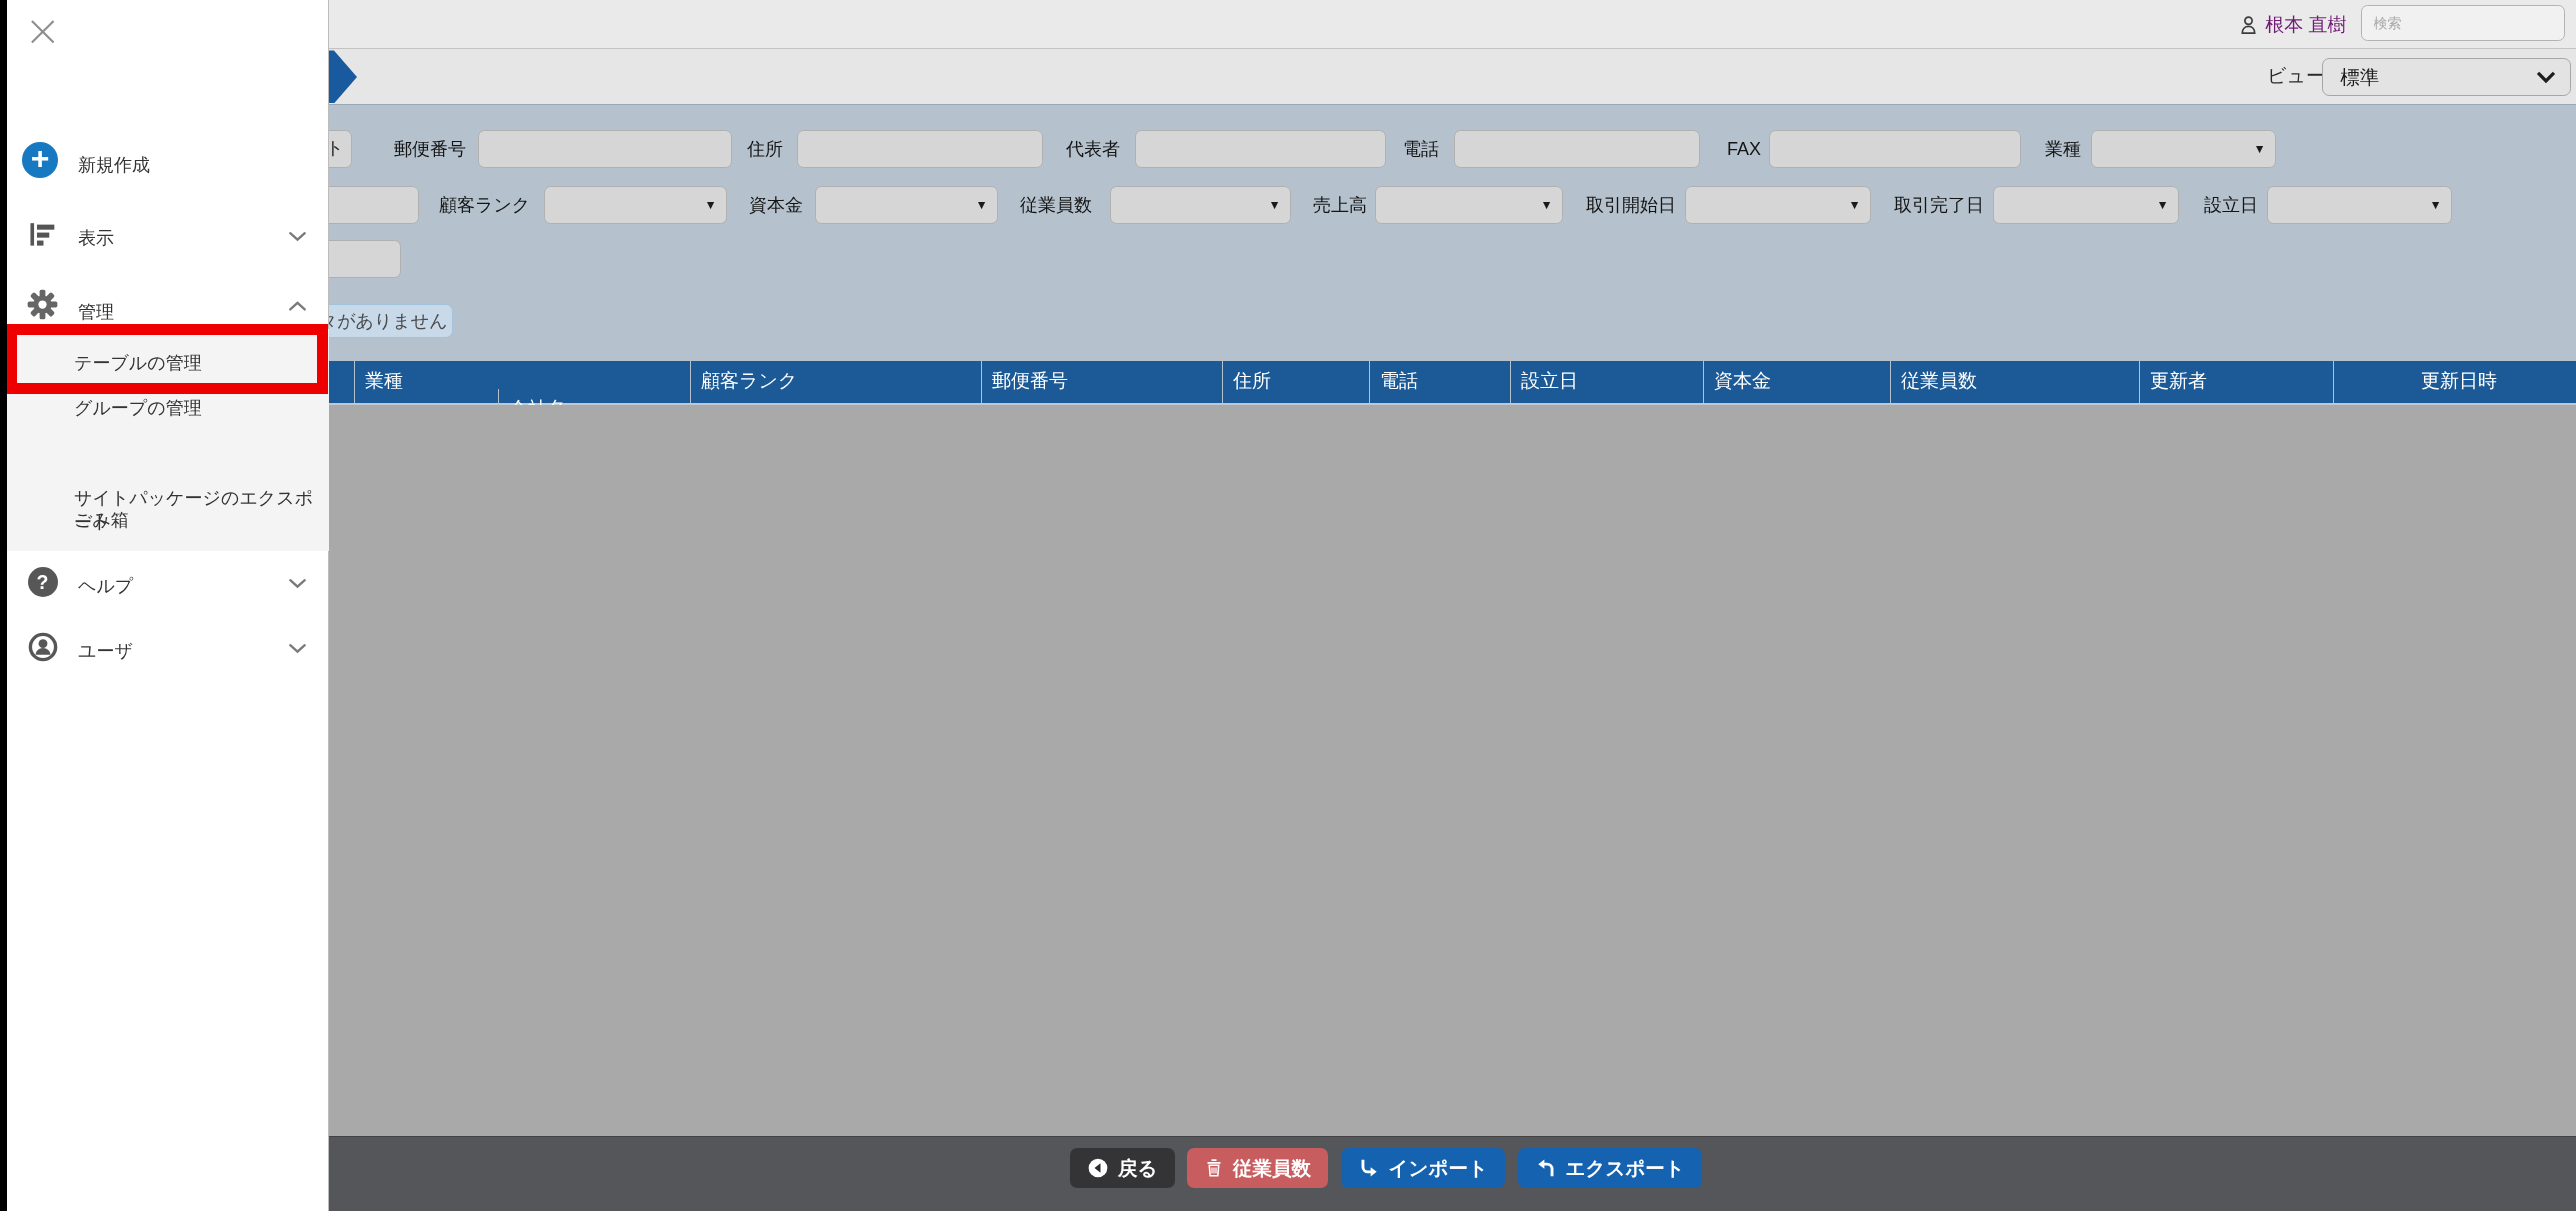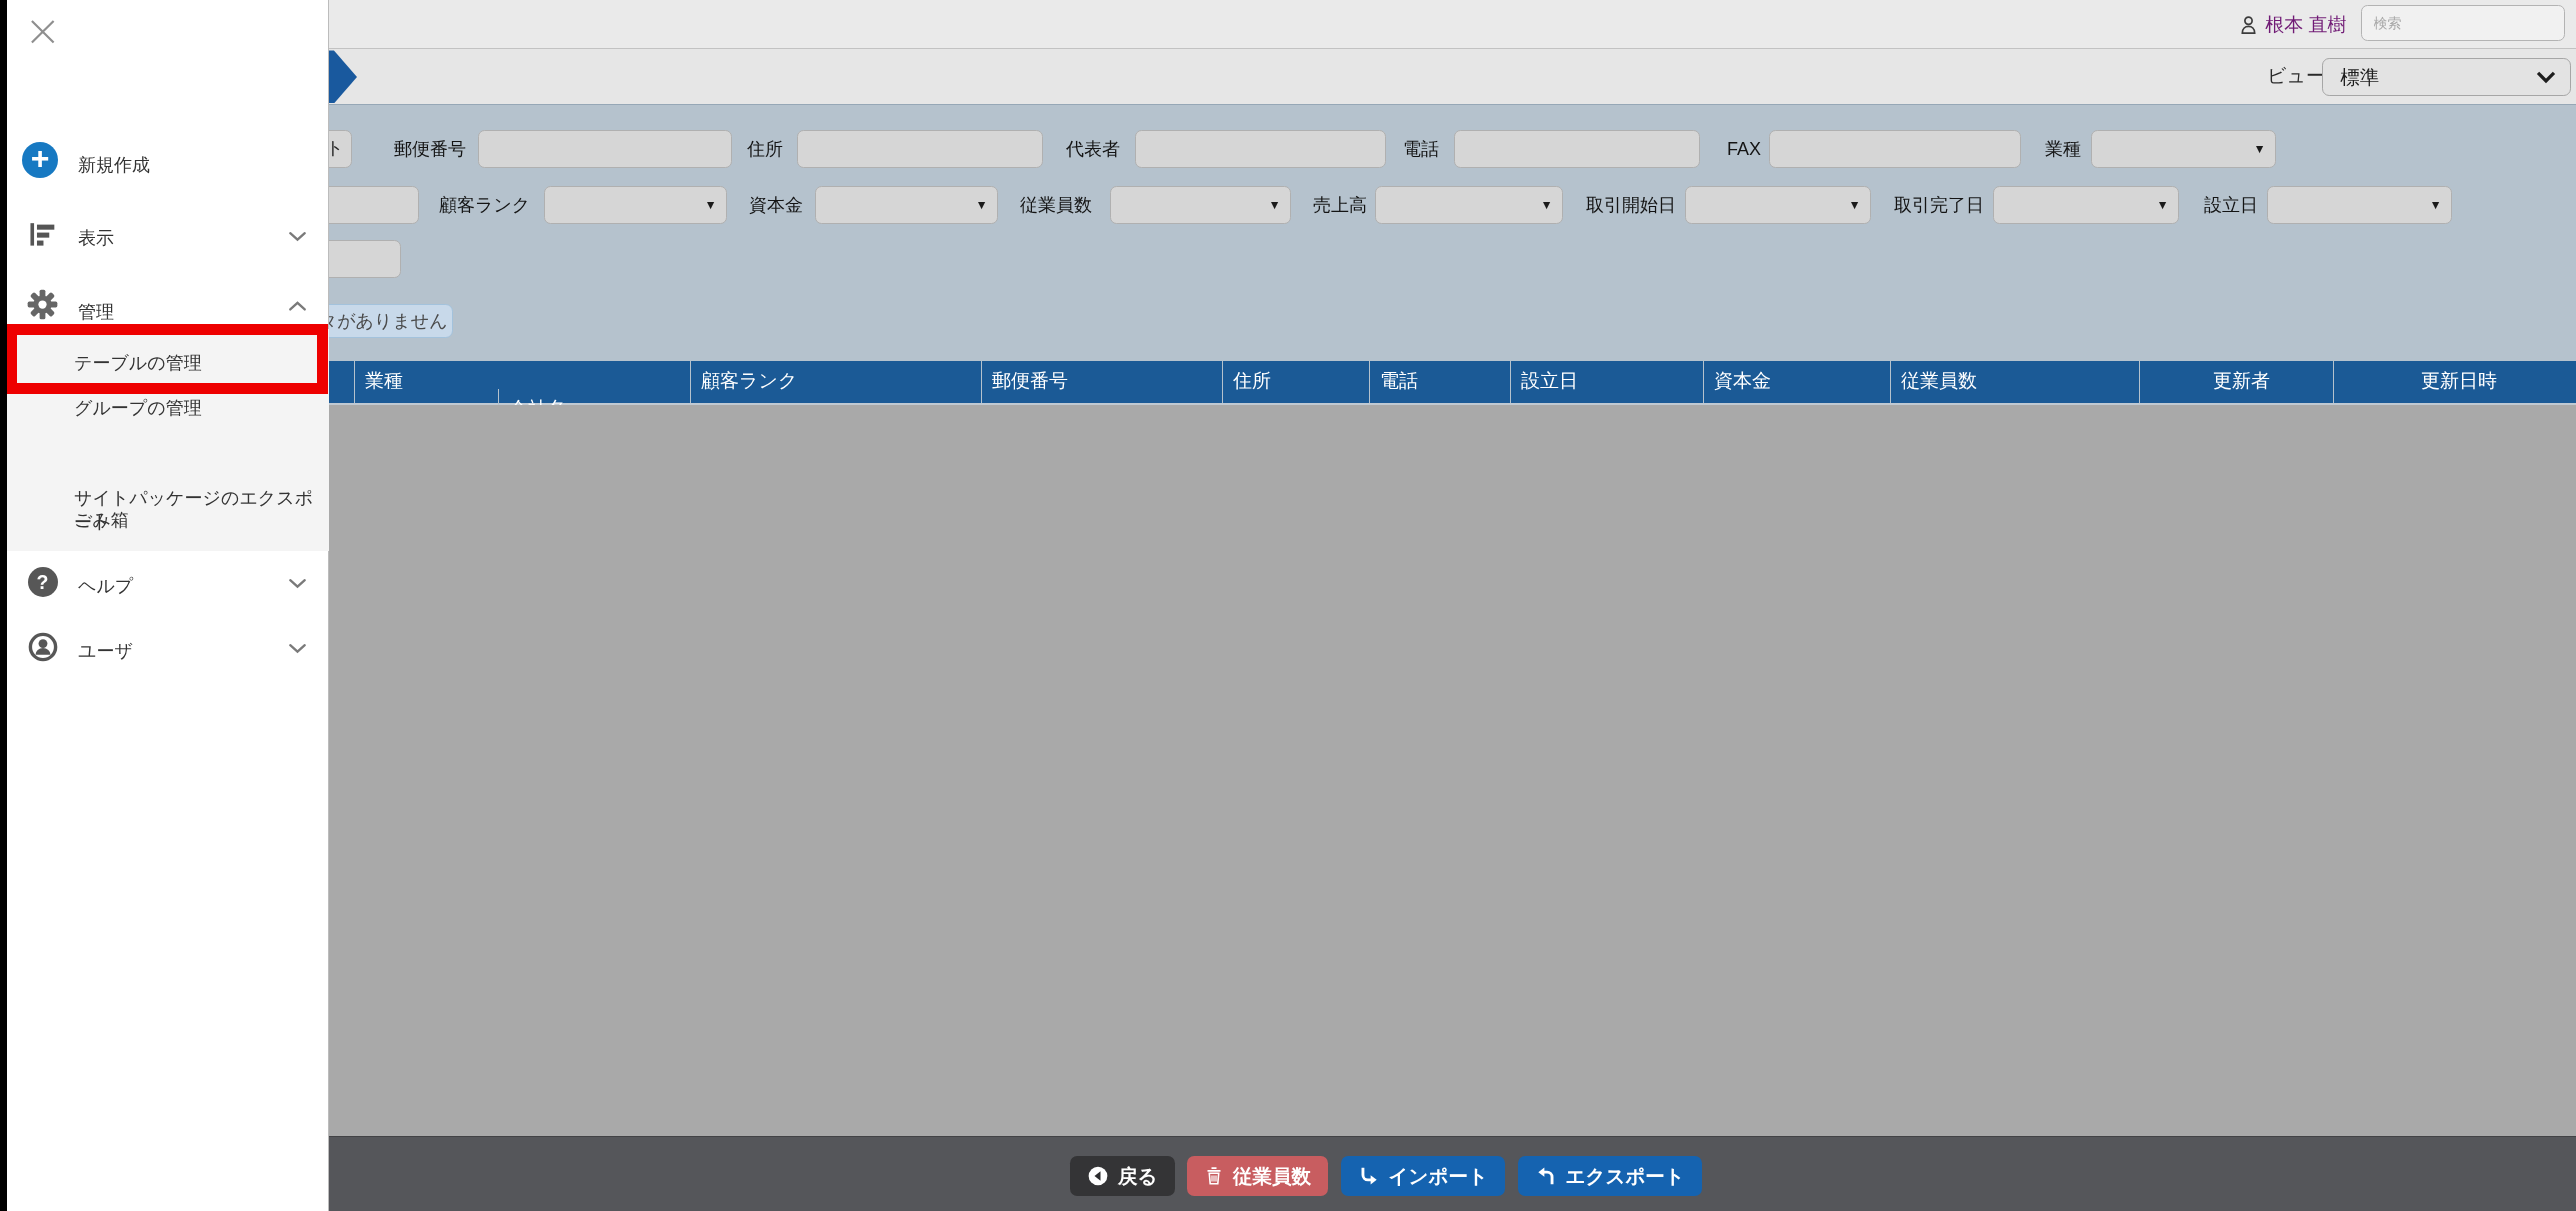--- a/index.html
+++ b/index.html
@@ -33,21 +33,21 @@
     border:1.4px solid #a3c2dc;border-radius:7.2px;font-size:18px;color:#4a4a4a;line-height:32px;padding-left:17.3px;white-space:nowrap;overflow:hidden;}
   
   .grid-header{position:absolute;left:329px;top:361px;width:2247px;height:42px;display:flex;background:#1b5a96;
     border-bottom:2.2px solid #c0c9d2;box-sizing:content-box;}
   .gcell{height:42px;box-sizing:border-box;border-left:1.4px solid #b5c2cd;color:#fff;font-size:19px;
     line-height:40px;padding-left:10px;overflow:hidden;white-space:nowrap;cursor:pointer;}
   .gcell:first-child{border-left:none;}
   .grid-body{position:absolute;left:329px;top:405px;width:2247px;height:731px;background:#a9a9a9;}
   
   .footer{position:absolute;left:0;top:1136px;width:2576px;height:75px;background:#55565a;border-top:1.4px solid #424245;box-sizing:border-box;}
-  .footer-btns{position:absolute;left:1070px;top:19px;display:flex;gap:12.3px;}
+  .footer-btns{position:absolute;left:1070px;top:11px;display:flex;gap:12.3px;}
   .fbarbtn{height:40px;border:none;border-radius:7.2px;display:flex;align-items:center;gap:8.7px;
     padding:0 17.3px;font-size:19.5px;font-weight:600;color:#fff;cursor:pointer;font-family:inherit;}
   .btn-back{background:#343436;}
   .btn-delete{background:#c85d60;}
   .btn-blue{background:#1563b0;}
   
   .sidebar{position:absolute;left:0;top:0;width:329px;height:1211px;background:#ffffff;z-index:20;border-right:0.7px solid #bcbcbc;box-sizing:border-box;}
   .edge-strip{position:absolute;left:0;top:0;width:7.2px;height:1211px;background:#000;z-index:40;}
   .close-x{position:absolute;left:29px;top:18px;width:27.5px;height:27.5px;cursor:pointer;}
   .side-item-label{position:absolute;left:78px;font-size:18px;color:#333;white-space:nowrap;cursor:pointer;}
@@ -145,21 +145,21 @@
     <div class="gcell" style="width:25px;"></div>
     <div class="gcell" style="width:144px;">業種</div>
     <div class="gcell" style="width:192px;margin-top:28px;">会社名</div>
     <div class="gcell" style="width:291px;">顧客ランク</div>
     <div class="gcell" style="width:241px;">郵便番号</div>
     <div class="gcell" style="width:147px;">住所</div>
     <div class="gcell" style="width:141px;">電話</div>
     <div class="gcell" style="width:193px;">設立日</div>
     <div class="gcell" style="width:187px;">資本金</div>
     <div class="gcell" style="width:249px;">従業員数</div>
-    <div class="gcell" style="width:194px;text-align:center;">更新者</div>
+    <div class="gcell" style="width:194px;">更新者</div>
     <div class="gcell" style="width:241px;text-align:center;">更新日時</div>
   </div>
   <div class="grid-body"></div>
 
   <div class="footer">
     <div class="footer-btns">
       <button class="fbarbtn btn-back">
         <svg viewBox="0 0 20 20" width="22" height="22">
           <circle cx="10" cy="10" r="8.5" fill="#fff"></circle>
           <path d="M12.3 5.6 L6.8 10 l5.5 4.4 z" fill="#2b2b2d"></path>

